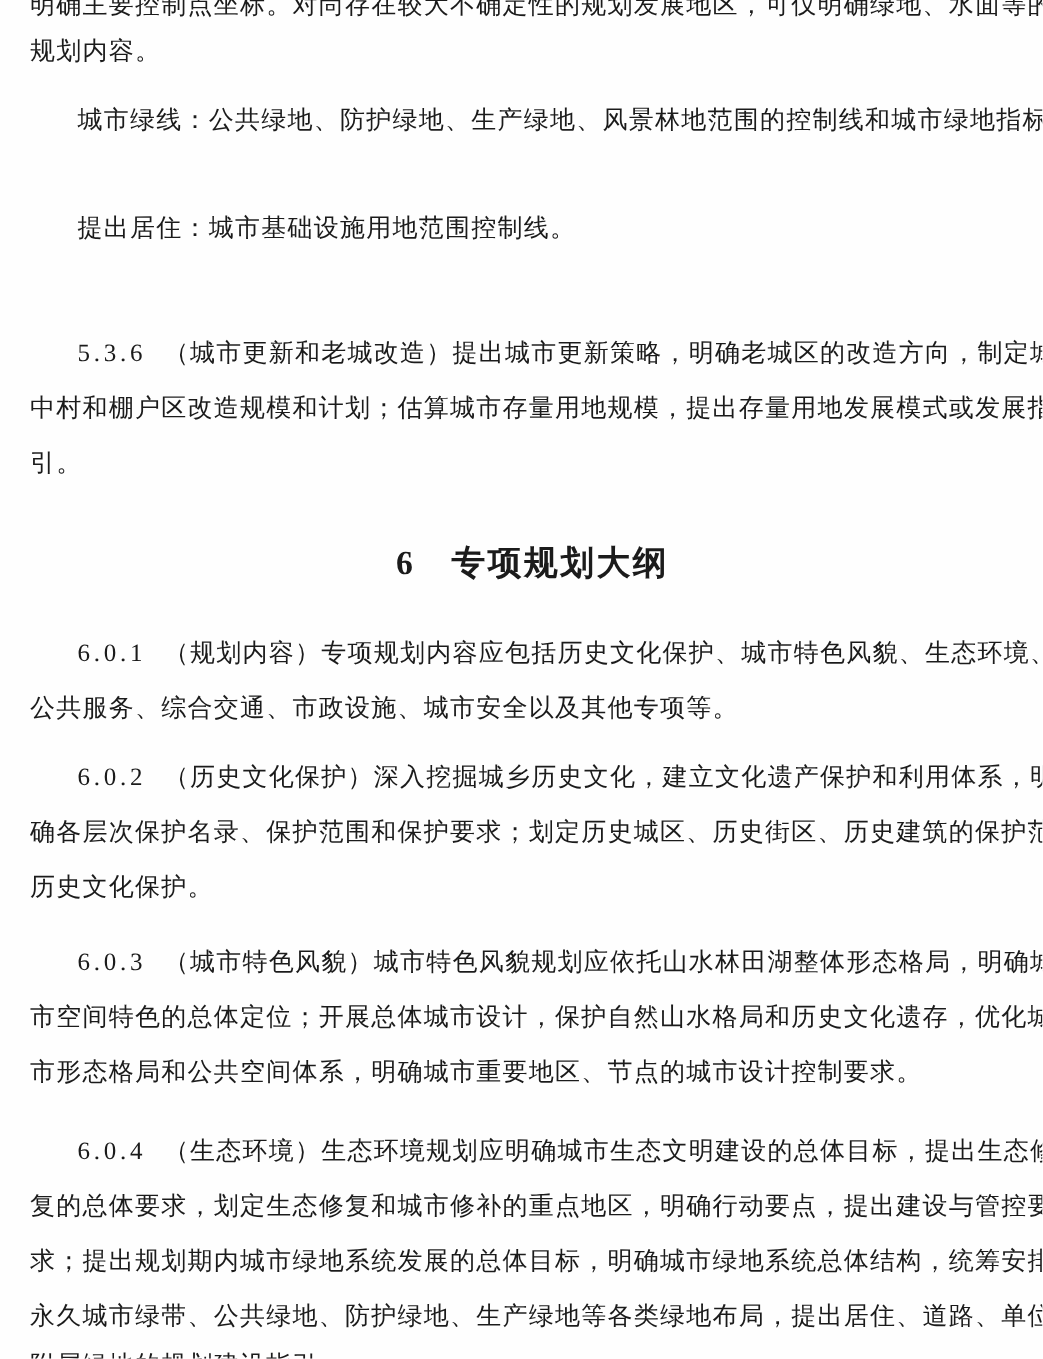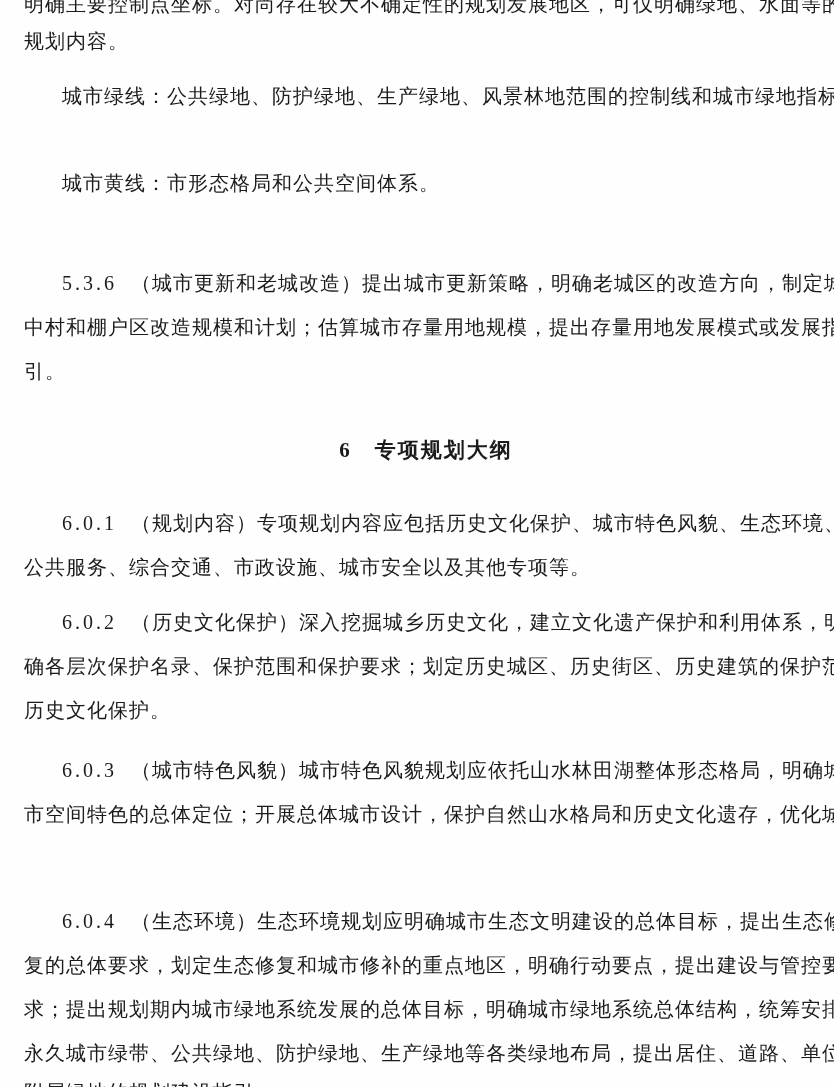--- a/index.html
+++ b/index.html
@@ -30,37 +30,37 @@
   .num {
     font-weight: normal;
     letter-spacing: 3px;
     margin-right: 14px;
   }
   .heading {
     position: absolute;
     left: 24px;
     width: 804px;
     text-align: center;
-    font-size: 21px;
+    font-size: 27px;
     line-height: 30px;
     font-weight: bold;
     letter-spacing: 2px;
     white-space: nowrap;
   }
 </style>
 </head>
 <body>
 
 <div class="page">
 
   <div class="line" style="top:-7px">明确主要控制点坐标。对尚存在较大不确定性的规划发展地区，可仅明确绿地、水面等的量</div>
   <div class="line" style="top:30px">规划内容。</div>
 
   <div class="line ind" style="top:85px">城市绿线：公共绿地、防护绿地、生产绿地、风景林地范围的控制线和城市绿地指标。</div>
-  <div class="line ind" style="top:172px">城市黄线：市形态格局和公共空间体系。</div>
+  <div class="line ind" style="top:172px">提出居住：城市基础设施用地范围控制线。</div>
 
   <div class="line ind" style="top:272px">
     <span class="num">5.3.6</span><span>（城市更新和老城改造）提出城市更新策略，明确老城区的改造方向，制定城</span>
   </div>
   <div class="line" style="top:316px">中村和棚户区改造规模和计划；估算城市存量用地规模，提出存量用地发展模式或发展指</div>
   <div class="line" style="top:360px">引。</div>
 
   <div class="heading" style="top:435px">6　专项规划大纲</div>
 
   <div class="line ind" style="top:512px">
@@ -71,20 +71,21 @@
   <div class="line ind" style="top:611px">
     <span class="num">6.0.2</span><span>（历史文化保护）深入挖掘城乡历史文化，建立文化遗产保护和利用体系，明</span>
   </div>
   <div class="line" style="top:655px">确各层次保护名录、保护范围和保护要求；划定历史城区、历史街区、历史建筑的保护范</div>
   <div class="line" style="top:699px">历史文化保护。</div>
 
   <div class="line ind" style="top:759px">
     <span class="num">6.0.3</span><span>（城市特色风貌）城市特色风貌规划应依托山水林田湖整体形态格局，明确城</span>
   </div>
   <div class="line" style="top:803px">市空间特色的总体定位；开展总体城市设计，保护自然山水格局和历史文化遗存，优化城</div>
+  <div class="line" style="top:847px">市形态格局和公共空间体系，明确城市重要地区、节点的城市设计控制要求。</div>
 
   <div class="line ind" style="top:910px">
     <span class="num">6.0.4</span><span>（生态环境）生态环境规划应明确城市生态文明建设的总体目标，提出生态修</span>
   </div>
   <div class="line" style="top:954px">复的总体要求，划定生态修复和城市修补的重点地区，明确行动要点，提出建设与管控要</div>
   <div class="line" style="top:998px">求；提出规划期内城市绿地系统发展的总体目标，明确城市绿地系统总体结构，统筹安排</div>
   <div class="line" style="top:1042px">永久城市绿带、公共绿地、防护绿地、生产绿地等各类绿地布局，提出居住、道路、单位</div>
 
   <div class="line" style="top:1081px">附属绿地的规划建设指引。</div>
 

